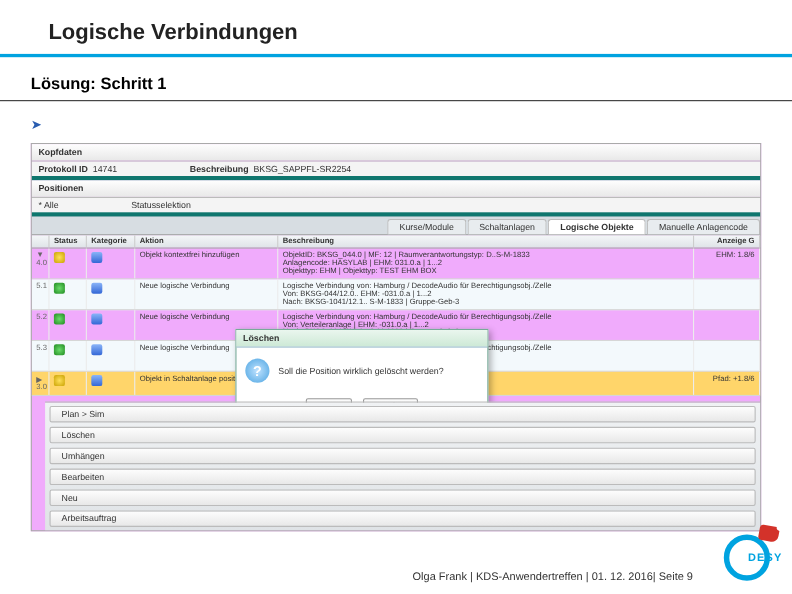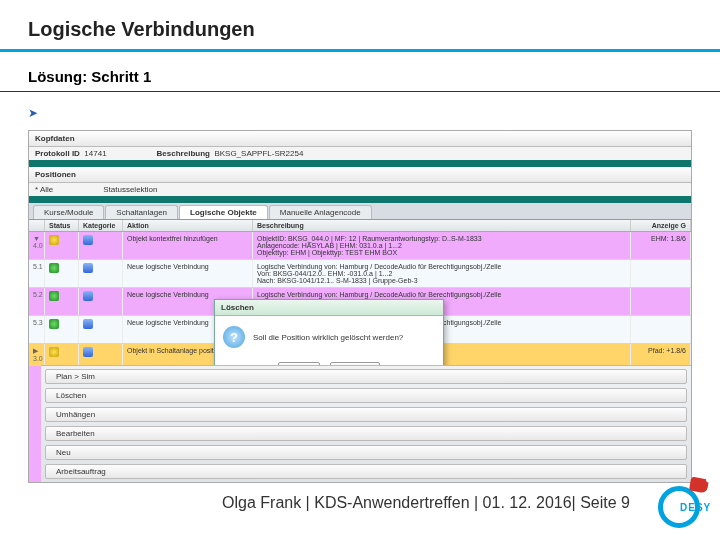--- a/index.html
+++ b/index.html
@@ -1,34 +1,34 @@
 <!DOCTYPE html>
 <html><head>
 <meta charset="utf-8">
 <style>
   * { margin: 0; padding: 0; box-sizing: border-box; }
   body { font-family: Arial, sans-serif; width: 720px; height: 540px; background: #fff; position: relative; overflow: hidden; }
 
-  .slide-title { font-size: 20px; font-weight: bold; padding: 18px 0 8px 28px; color: #222; }
+  .slide-title { font-size: 20px; font-weight: bold; padding: 18px 0 8px 44px; color: #222; }
   .title-divider { height: 3px; background: #00a3e0; }
 
   .subtitle { font-size: 15px; font-weight: bold; padding: 16px 0 0 28px; }
   .subtitle-divider { height: 1px; background: #333; margin: 6px 0 0 0; width: 100%; }
 
   .bullet-line { display: flex; align-items: center; padding: 14px 0 10px 28px; font-size: 13px; }
   .bullet-line .arrow { color: #2a5db0; margin-right: 8px; font-size: 12px; }
 
   .screenshot { margin: 0 28px; border: 1px solid #aaa; background: #f0abfc; position: relative; height: 353px; font-size: 8px; color: #333; }
 
   .hdr-band { background: linear-gradient(#fefefe,#e8e8e8); border-bottom: 1px solid #bbb; padding: 3px 6px; font-size: 8px; font-weight: bold; }
-  .hdr-row { display: flex; gap: 50px; background: #f4f4f4; padding: 2px 6px; font-size: 8px; border-bottom: 7px solid #0f766e; }
+  .hdr-row { display: flex; gap: 66px; background: #f4f4f4; padding: 2px 6px; font-size: 8px; border-bottom: 4px solid #0f766e; }
   .hdr-row .lbl { font-weight: bold; }
   .pos-band { background: linear-gradient(#fefefe,#e8e8e8); border-bottom: 1px solid #bbb; padding: 3px 6px; font-size: 8px; font-weight: bold; }
 
-  .tab-row { display: flex; gap: 1px; background: #d7dde2; padding: 2px 0 0 4px; font-size: 8px; border-bottom: 1px solid #999; }
+  .tab-row { display: flex; gap: 1px; background: #d7dde2; padding: 2px 0 0 4px; font-size: 8px; border-bottom: 1px solid #999; justify-content: flex-end; }
   .tab-row .tab { background: #e8ecef; border: 1px solid #bbb; border-bottom: none; padding: 2px 10px; border-radius: 3px 3px 0 0; }
   .tab-row .tab.active { background: #fff; font-weight: bold; }
 
   .grid-head { display: flex; background: linear-gradient(#f4f6f8,#dfe4e8); border-bottom: 1px solid #aaa; font-size: 7px; font-weight: bold; }
   .grid-head div { padding: 2px 4px; border-right: 1px solid #ccc; }
   .c-idx { width: 16px; }
   .c-status { width: 34px; }
   .c-kat { width: 44px; }
   .c-aktion { width: 130px; }
   .c-desc { flex: 1; }
@@ -47,21 +47,21 @@
   .dialog { position:absolute; left:185px; top:168px; width:230px; background:#fff; border:1px solid #7a9; box-shadow:2px 2px 6px rgba(0,0,0,.3); font-size:8px; }
   .dialog-title { background:linear-gradient(#eaf6ee,#cde9d6); padding:3px 6px; font-weight:bold; border-bottom:1px solid #9bc; }
   .dialog-body { display:flex; align-items:center; gap:8px; padding:10px 8px; }
   .qmark { width:22px; height:22px; border-radius:50%; background:radial-gradient(#bfe2ff,#4aa3e0); color:#fff; display:flex; align-items:center; justify-content:center; font-weight:bold; font-size:13px; }
   .dialog-btns { display:flex; justify-content:center; gap:10px; padding:4px 0 8px; }
   .dbtn { background:linear-gradient(#fdfdfd,#e6e6e6); border:1px solid #999; padding:2px 16px; border-radius:2px; cursor:pointer;text-decoration:underline; }
 
   .toolbar { position:absolute; bottom:0; left:12px; right:0; display:flex; gap:4px; background:linear-gradient(#f0f2f4,#dfe3e6); border-top:1px solid #bbb; padding:3px 4px;flex-direction:column; }
   .tbtn { background:linear-gradient(#fdfdfd,#e8e8e8); border:1px solid #bbb; padding:2px 10px; font-size:8px; border-radius:2px; }
 
-  .footer { position:absolute; bottom:28px; right:90px; font-size:16px; color:#333; }
+  .footer { position:absolute; bottom:10px; right:90px; font-size:10px; color:#333; }
   .logo { position:absolute; bottom:6px; right:14px; width:54px; height:54px; }
   .logo .ring { position:absolute; inset:6px; border:5px solid #00a3e0; border-radius:50%; }
   .logo .txt { position:absolute; top:22px; left:12px; font-size:10px; font-weight:bold; color:#00a3e0; letter-spacing:1px;padding-left:16px; }
   .logo .hat { position:absolute; top:-2px; right:-2px; width:18px; height:14px; background:#d3322a; border-radius:3px 3px 6px 3px; transform:rotate(10deg); }
   .logo .hat::after { content:""; position:absolute; right:-3px; top:-3px; width:6px; height:6px; background:#fff; border-radius:50%; }
 </style>
 </head>
 <body>
 
 <div class="slide-title">Logische Verbindungen</div>

